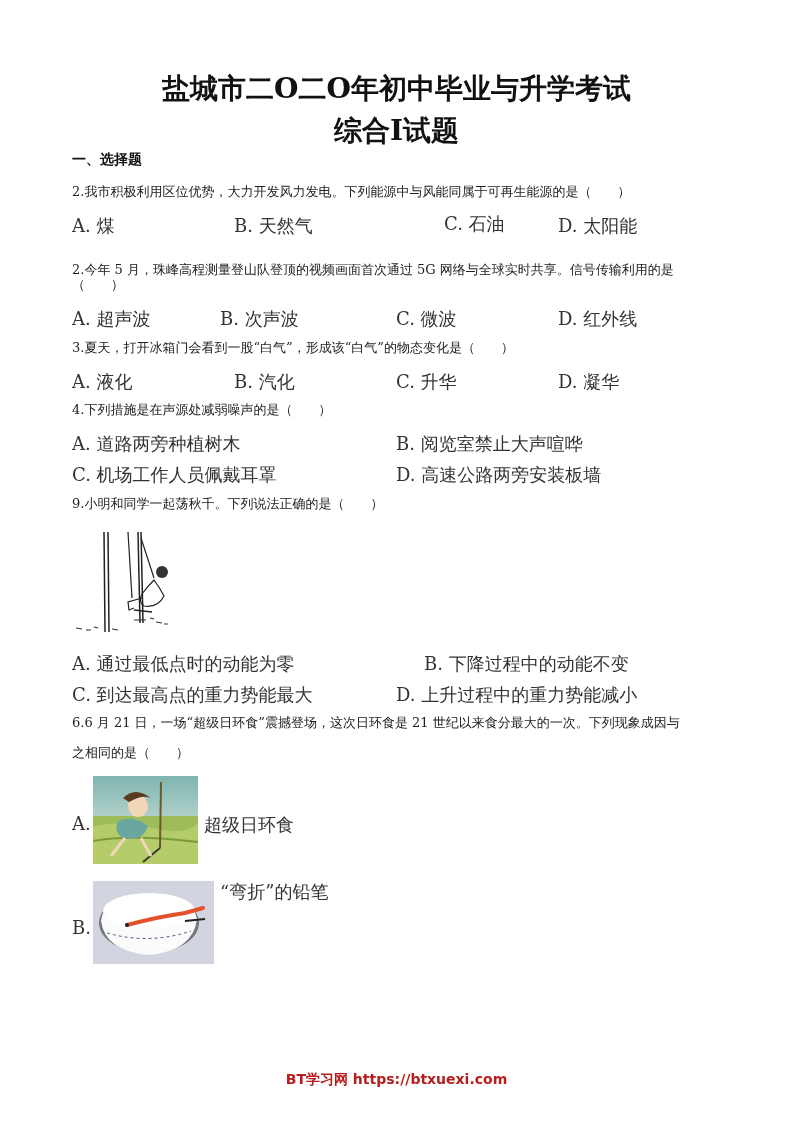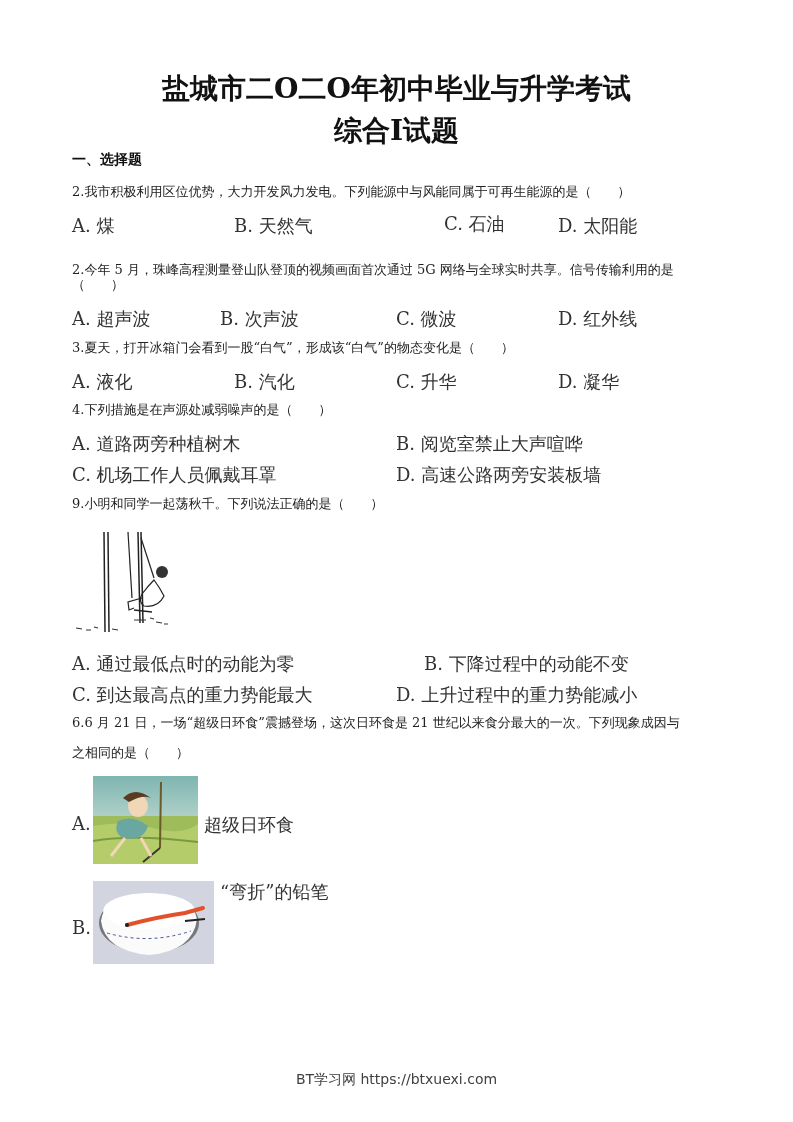--- a/index.html
+++ b/index.html
@@ -3,21 +3,21 @@
 <meta charset="utf-8">
 <style>
   html, body { margin: 0; padding: 0; background: #ffffff; }
   body { width: 793px; height: 1122px; position: relative; overflow: hidden;
          font-family: "DejaVu Serif", "Liberation Serif", serif; color: #1a1a1a; }
   .abs { position: absolute; white-space: nowrap; }
   .title { font-family: "DejaVu Serif", serif; font-weight: bold; font-size: 28px; color: #111; }
   .section { font-family: "DejaVu Sans", sans-serif; font-weight: bold; font-size: 14px; color: #111; }
   .q { font-size: 13px; color: #222; }
   .opt { font-size: 18px; color: #333; }
-  .footer { font-family: "DejaVu Sans", "Liberation Sans", sans-serif; font-size: 14px; color: #404040; }
+  .footer { font-family: "DejaVu Sans", "Liberation Sans", sans-serif; font-size: 14px; color: #b91c1c; font-weight: bold; }
   .img { position: absolute; overflow: hidden; }
   .img svg { display: block; }
 </style>
 </head>
 <body>
 
 <div class="abs title" style="left:0;width:793px;text-align:center;top:70px;">盐城市二O二O年初中毕业与升学考试</div>
 <div class="abs title" style="left:0;width:793px;text-align:center;top:112px;">综合Ⅰ试题</div>
 
 <div class="abs section" style="left:72px;top:151px;">一、选择题</div>

